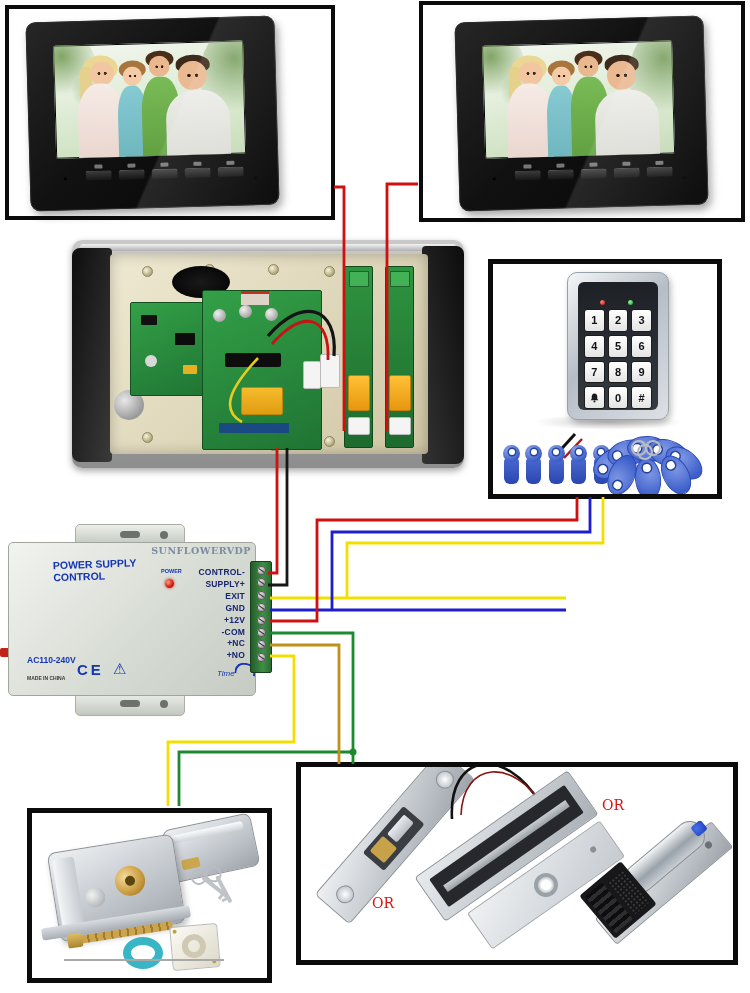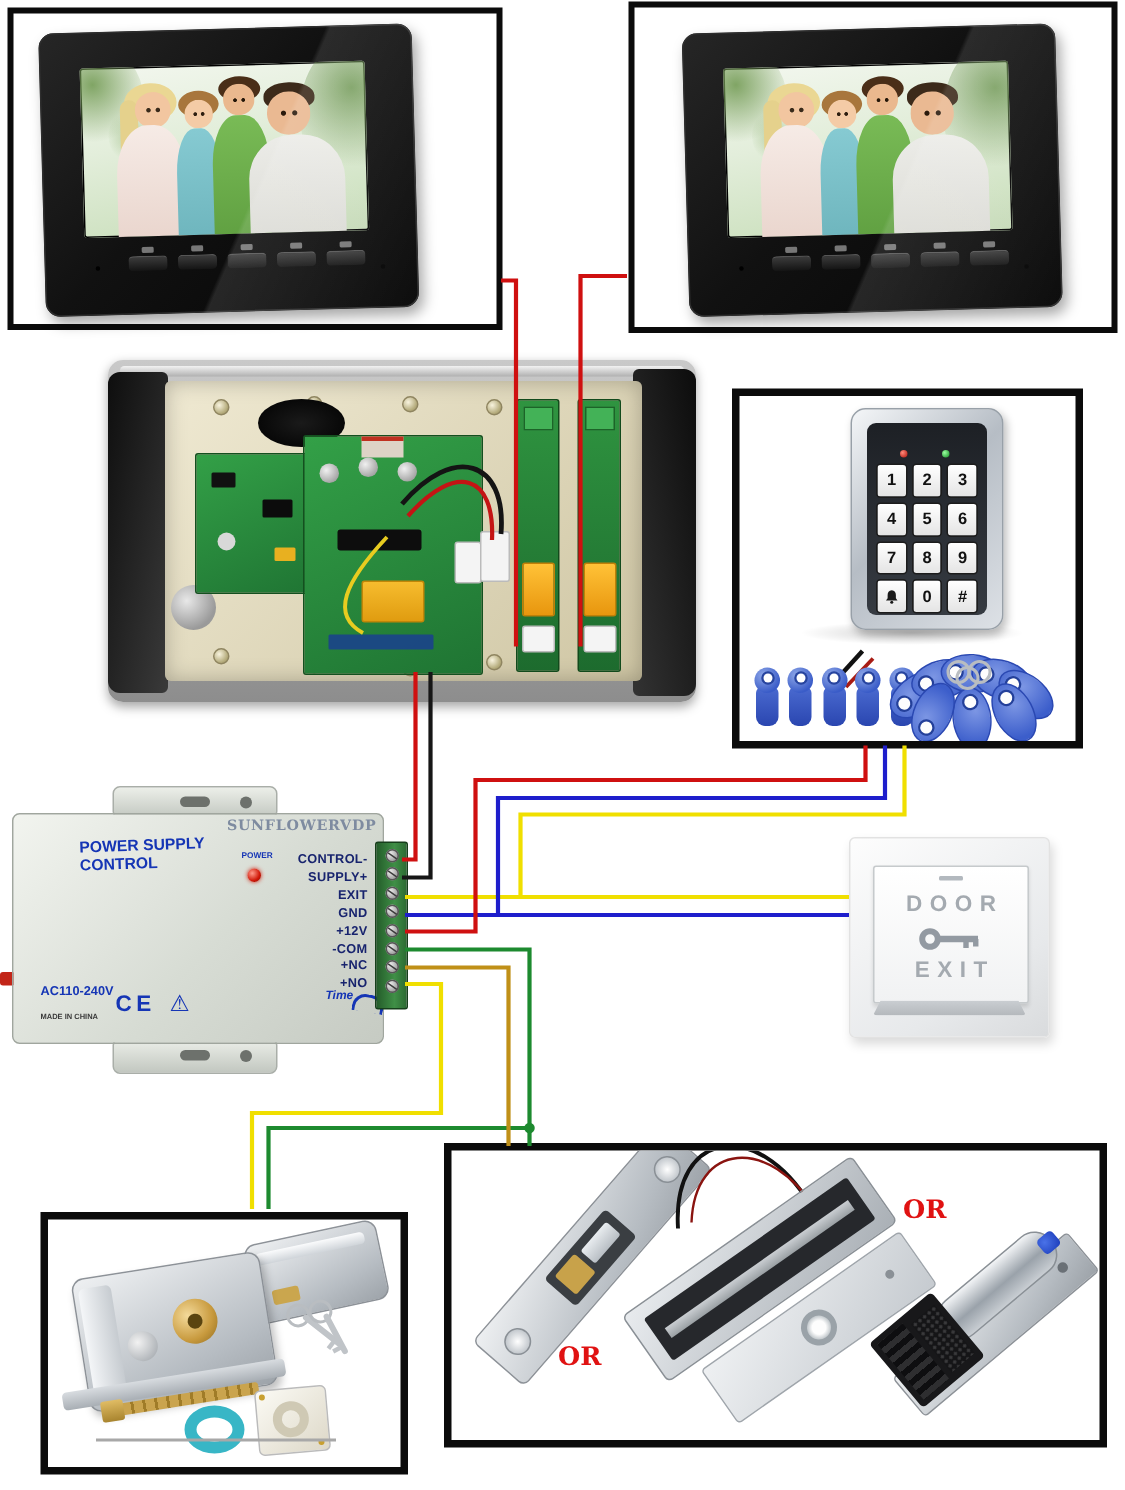--- a/index.html
+++ b/index.html
@@ -83,21 +83,21 @@
              background:linear-gradient(145deg,#fdfdfd,#e7e9eb 70%,#d9dbdd);box-shadow:2px 4px 7px rgba(0,0,0,.15)}
   .exitinner{position:absolute;left:15px;top:18px;width:102px;height:90px;border:1px solid #c6cacc;border-radius:2px;
              background:linear-gradient(#fff,#f1f2f3);box-shadow:0 2px 3px rgba(0,0,0,.12)}
   .exittxt{position:absolute;width:100%;text-align:center;font-weight:700;font-size:15px;letter-spacing:5px;
            color:#a4aab0;text-indent:5px}
   .exitbase{position:absolute;left:15px;top:108px;width:102px;height:10px;border-radius:0 0 3px 3px;
             background:linear-gradient(#caced2,#b4b8bc);clip-path:polygon(5% 0,95% 0,100% 100%,0 100%)}
 
   
   .silver{background:linear-gradient(160deg,#eef0f2,#b6bcc2 70%,#9da3a9);border:1px solid #8d9298}
-  .orlabel{position:absolute;font-family:"DejaVu Serif",serif;font-weight:bold;font-size:17px;color:var(--or-red,#e01212)}
+  .orlabel{position:absolute;font-family:"DejaVu Serif",serif;font-weight:normal;font-size:14px;color:var(--or-red,#e01212)}
   .keyring{position:absolute;width:12px;height:12px;border:2.5px solid #b9bdc1;border-radius:50%}
   .keyshaft{position:absolute;height:4px;background:#c0c4c8;border-radius:2px}
 
   
   .wires{position:absolute;left:0;top:0;z-index:50;pointer-events:none}
   .w{fill:none;stroke-width:2.8}
   .wred{stroke:var(--wire-red,#cf1010)}
   .wblack{stroke:var(--wire-black,#161616)}
   .wyellow{stroke:var(--wire-yellow,#f0df00)}
   .wblue{stroke:var(--wire-blue,#1e1ecc)}
@@ -343,21 +343,21 @@
     <div class="psbody">
       <div class="a pstxt" style="left:132px;top:2px;width:110px;text-align:right;font-family:'DejaVu Serif',serif;font-size:9.5px;font-weight:600;letter-spacing:.5px;color:#7e8ba0">SUNFLOWERVDP</div>
       <div class="a pstxt" style="left:44px;top:14px;width:135px;font-size:10.5px;font-weight:bold;transform:rotate(-2deg)">POWER SUPPLY CONTROL</div>
       <div class="a pstxt" style="left:152px;top:25px;font-size:5.5px;font-weight:bold">POWER</div>
       <div class="ledred" style="left:156px;top:36px"></div>
 
       <div class="a pstxt" style="left:18px;top:112px;font-size:8.5px;font-weight:bold">AC110-240V</div>
       <div class="a" style="left:18px;top:132px;font-size:5px;font-weight:bold;color:#3a3a3a">MADE IN CHINA</div>
       <div class="a pstxt" style="left:68px;top:118px;font-size:15px;font-weight:bold;letter-spacing:3px">CE</div>
       <div class="a pstxt" style="left:104px;top:117px;font-size:15px">⚠</div>
-      <div class="a pstxt" style="left:208px;top:116px;font-size:8px;font-weight:bold;font-style:italic">Time</div>
+      <div class="a pstxt" style="left:208px;top:126px;font-size:8px;font-weight:normal;font-style:italic">Time</div>
       <div class="timearc" style="left:226px;top:120px"></div>
     </div>
     <div class="tlabels">
       <div>CONTROL-</div>
       <div>SUPPLY+</div>
       <div>EXIT</div>
       <div>GND</div>
       <div>+12V</div>
       <div>-COM</div>
       <div>+NC</div>
@@ -368,33 +368,20 @@
         <div class="tscrew"></div>
         <div class="tscrew"></div>
         <div class="tscrew"></div>
       <div class="tscrew"></div>
         <div class="tscrew"></div>
         <div class="tscrew"></div>
         <div class="tscrew"></div>
     </div>
   </div>
 
-  <div class="exitplate">
-    <div class="exitinner">
-      <div class="a" style="left:43px;top:6px;width:16px;height:3px;background:#b2b8be;border-radius:1px"></div>
-      <div class="exittxt" style="top:16px">DOOR</div>
-      <svg class="a" style="left:29px;top:38px" width="46" height="20">
-        <circle cx="8" cy="10" r="5.2" fill="none" stroke="#939aa2" stroke-width="4"></circle>
-        <path d="M13.5 10 H40" stroke="#939aa2" stroke-width="4.2" fill="none"></path>
-        <path d="M32 10 V16 M38.5 10 V15" stroke="#939aa2" stroke-width="3.6" fill="none"></path>
-      </svg>
-      <div class="exittxt" style="top:60px">EXIT</div>
-    </div>
-    <div class="exitbase"></div>
-  </div>
 
   <div class="pbox5" style="left:27px;top:808px;width:235px;height:165px">
     <div class="a silver" style="left:134px;top:8px;width:88px;height:52px;border-radius:8px;transform:rotate(-12deg)">
       <div class="a" style="left:12px;top:32px;width:18px;height:10px;background:#caa64e;border-radius:2px"></div>
       <div class="a" style="left:6px;top:6px;width:74px;height:8px;background:linear-gradient(#fafbfc,#cfd4d9);border-radius:3px"></div>
     </div>
     <div class="a silver" style="left:21px;top:30px;width:125px;height:88px;border-radius:8px;transform:rotate(-9deg);box-shadow:2px 4px 6px rgba(0,0,0,.25)">
       <div class="a" style="left:3px;top:6px;width:22px;height:74px;background:linear-gradient(90deg,#f4f6f8,#c6cbd0);border-radius:4px"></div>
       <div class="a" style="left:62px;top:24px;width:30px;height:30px;border-radius:50%;background:radial-gradient(circle at 35% 35%,#f4da9a,#c89a3e 60%,#8f6a1e)">
         <div class="a" style="left:10px;top:10px;width:10px;height:10px;border-radius:50%;background:#5a4410"></div>

